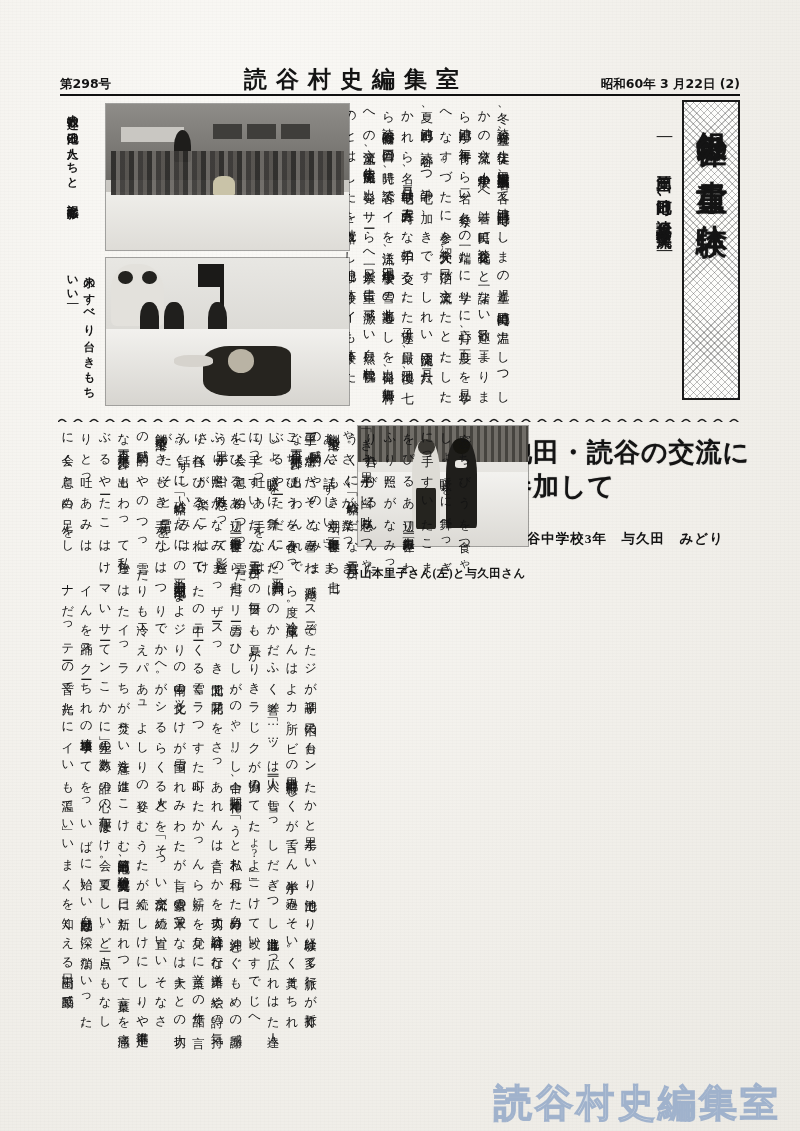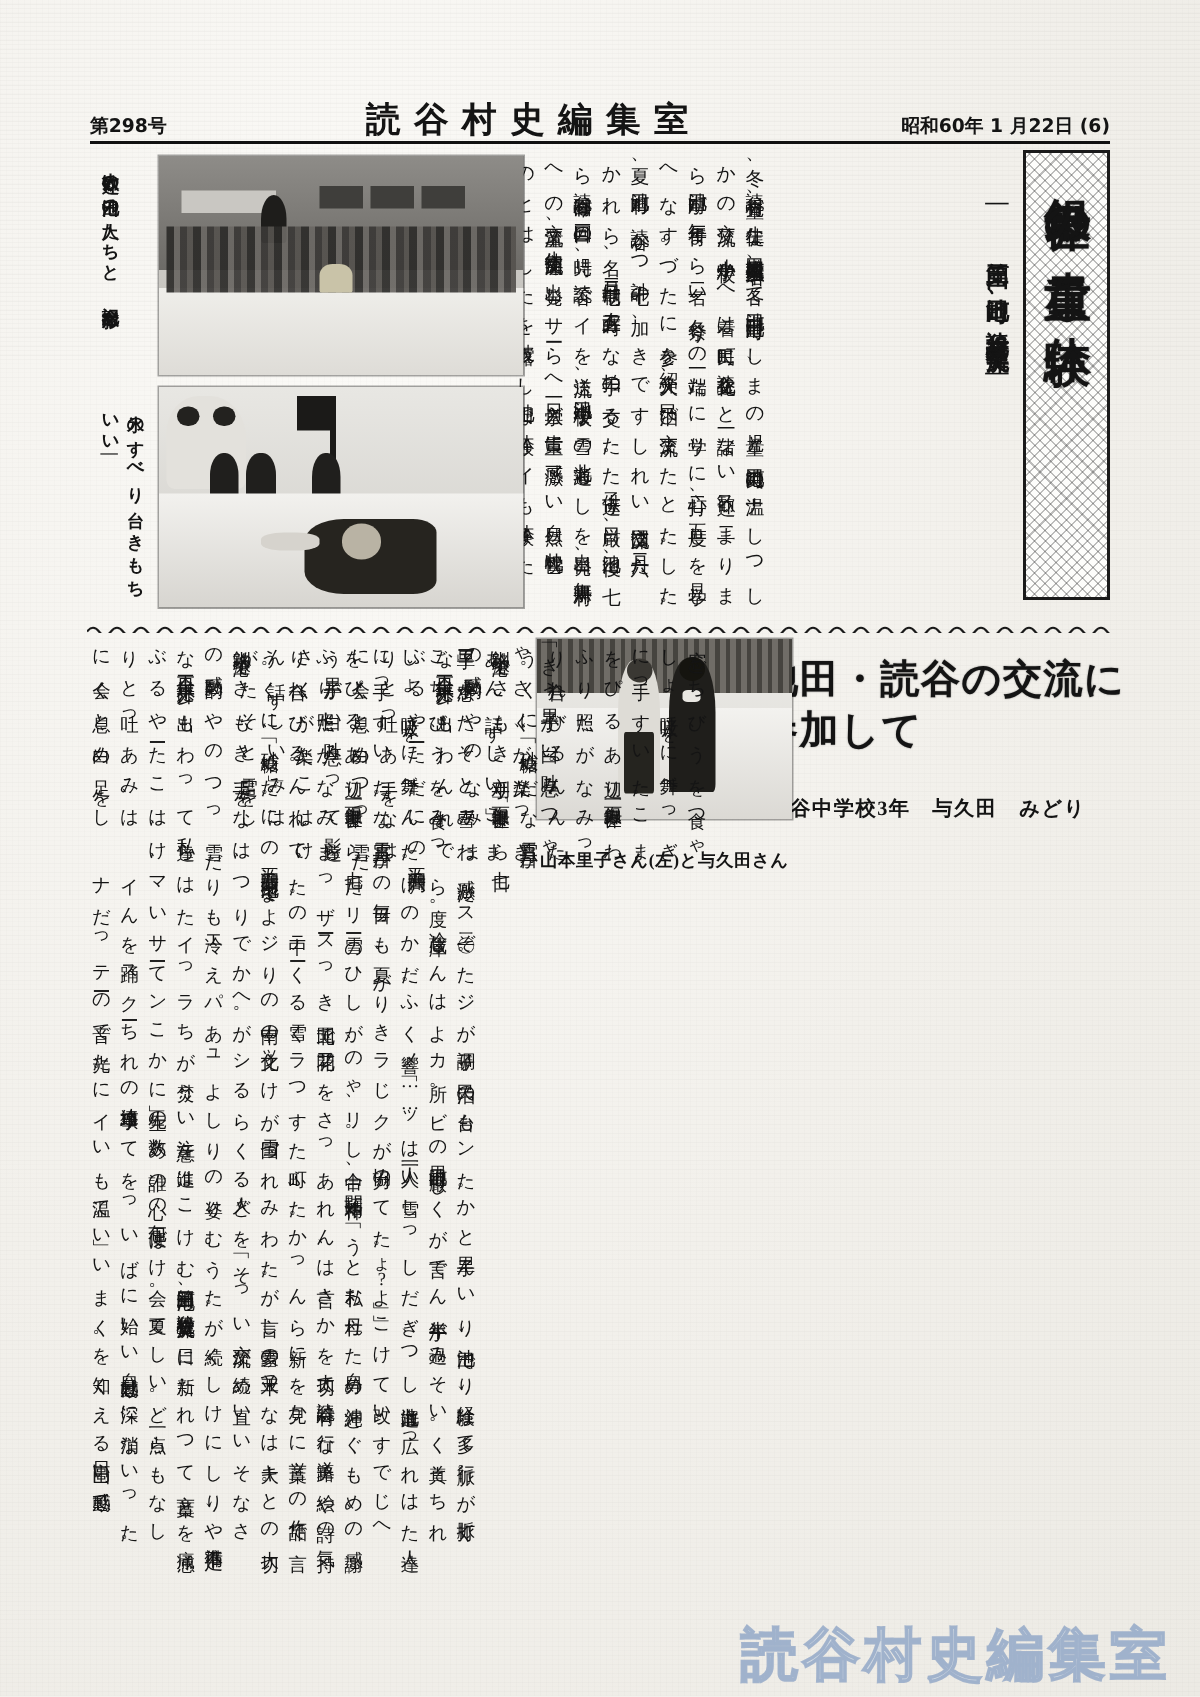--- a/index.html
+++ b/index.html
@@ -173,21 +173,21 @@
 </style>
 </head>
 <body>
 
 <div class="page">
   <div class="noise"></div>
 
   <div class="masthead">
     <div class="issue-no">第298号</div>
     <div class="paper-title">読谷村史編集室</div>
-    <div class="issue-date">昭和60年 1 月22日 (6)</div>
+    <div class="issue-date">昭和60年 3 月22日 (2)</div>
   </div>
   <div class="rule-top"></div>
 
   <div class="sec1">
 
     <div class="headline-box">
       <div class="vtext">銀世界の貴重な体験</div>
     </div>
 
     <div class="subhead">

